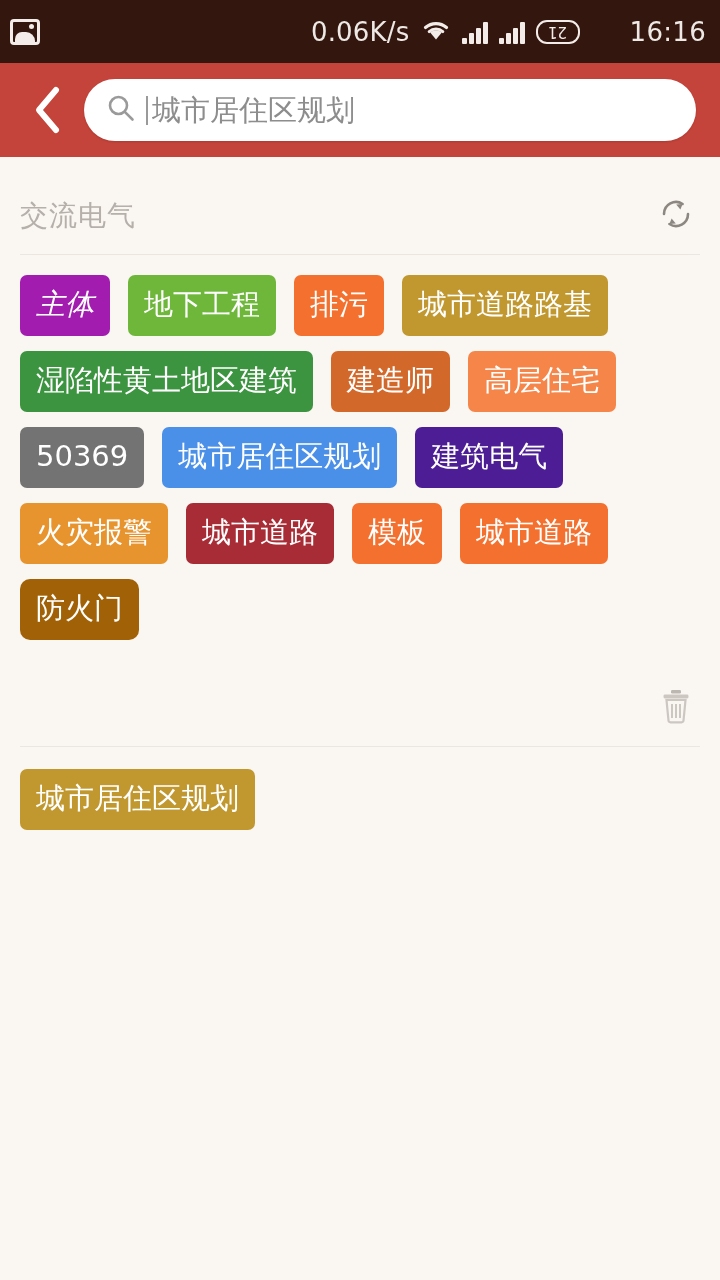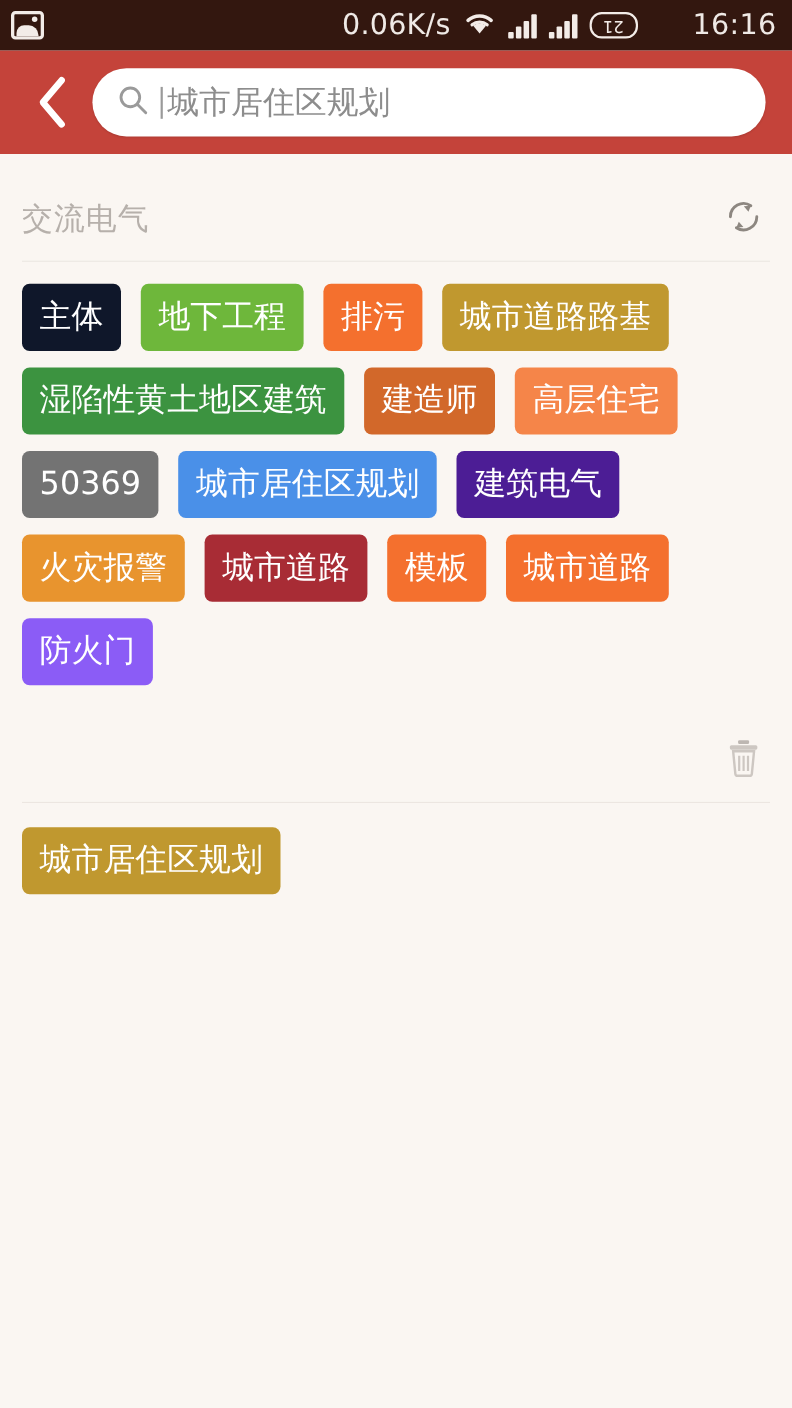--- a/index.html
+++ b/index.html
@@ -5,21 +5,21 @@
   * { margin:0; padding:0; box-sizing:border-box; }
   html, body {
     width:720px; height:1280px;
     font-family:"DejaVu Sans","Liberation Sans",sans-serif;
     background:#faf6f2;
     overflow:hidden;
   }
 
   
   #status-bar{
-    height:46px; width:100%;
+    height:63px; width:100%;
     background:#33170f;
     display:flex; align-items:center;
     padding:0 14px 0 10px;
     color:#e8e0dc;
   }
   #status-bar .left{ display:flex; align-items:center; gap:8px; }
   #status-bar .right{ margin-left:auto; display:flex; align-items:center; gap:11px; }
   .net-speed{ font-size:26px; letter-spacing:.2px; color:#efe9e5; }
   .clock{ font-size:26px; color:#efe9e5; letter-spacing:.3px;margin-left:39px; }
   .photo-ic{ width:30px; height:26px; border:3px solid #f3ece8; border-radius:4px;
@@ -141,35 +141,35 @@
           <path d="M33 21 a12 12 0 0 1 -18.6 10" stroke="#8d8781" stroke-width="2.6" fill="none" stroke-linecap="round"></path>
           <path d="M9 21 a12 12 0 0 1 18.6 -10" stroke="#8d8781" stroke-width="2.6" fill="none" stroke-linecap="round"></path>
           <path d="M27.6 11 l-6.4 .6 l4.2 4.8 Z" fill="#8d8781"></path>
           <path d="M14.4 31 l6.4 -.6 l-4.2 -4.8 Z" fill="#8d8781"></path>
         </svg>
       </span>
     </span>
   </div>
 
   <div class="tag-wrap" id="hot-tags">
-      <div class="tag" style="background: #0f172a;">主体</div>
+      <div class="tag" style="background: #a21caf; font-style: italic;">主体</div>
       <div class="tag" style="background: rgb(110, 183, 59);">地下工程</div>
       <div class="tag" style="background: rgb(244, 112, 46);">排污</div>
       <div class="tag" style="background: rgb(192, 152, 47);">城市道路路基</div>
       <div class="tag" style="background: rgb(60, 147, 64);">湿陷性黄土地区建筑</div>
       <div class="tag" style="background: rgb(210, 104, 42);">建造师</div>
       <div class="tag" style="background: rgb(245, 133, 73);">高层住宅</div>
       <div class="tag" style="background: #737373;">50369</div>
       <div class="tag" style="background: rgb(74, 144, 232);">城市居住区规划</div>
       <div class="tag" style="background: #4c1d95;">建筑电气</div>
       <div class="tag" style="background: rgb(232, 148, 46);">火灾报警</div>
       <div class="tag" style="background: rgb(168, 44, 53);">城市道路</div>
       <div class="tag" style="background: rgb(244, 112, 46);">模板</div>
       <div class="tag" style="background: rgb(244, 112, 46);">城市道路</div>
-      <div class="tag" style="background: #8b5cf6;">防火门</div>
+      <div class="tag" style="background: #a16207; border-radius: 10px;">防火门</div>
     </div>
 
   <div class="section-head" id="history-head">
     <span class="section-action">
       <span>
         <svg width="34" height="38" viewBox="0 0 34 38">
           <rect x="12" y="3" width="10" height="3.4" rx="1.2" fill="#bdb7b2"></rect>
           <rect x="4.5" y="7.5" width="25" height="4" rx="1.4" fill="#cdc7c2"></rect>
           <path d="M7.5 13 h19 l-2 20.5 a2 2 0 0 1 -2 1.8 h-11 a2 2 0 0 1 -2 -1.8 Z" fill="none" stroke="#cdc7c2" stroke-width="2.2"></path>
           <line x1="13" y1="17" x2="13" y2="31" stroke="#cdc7c2" stroke-width="2"></line>

